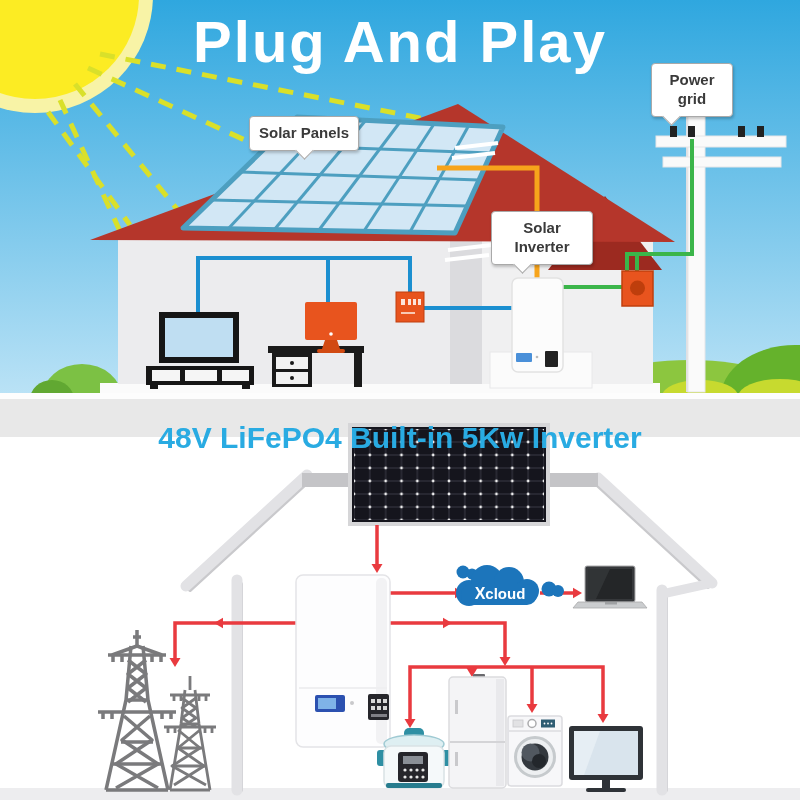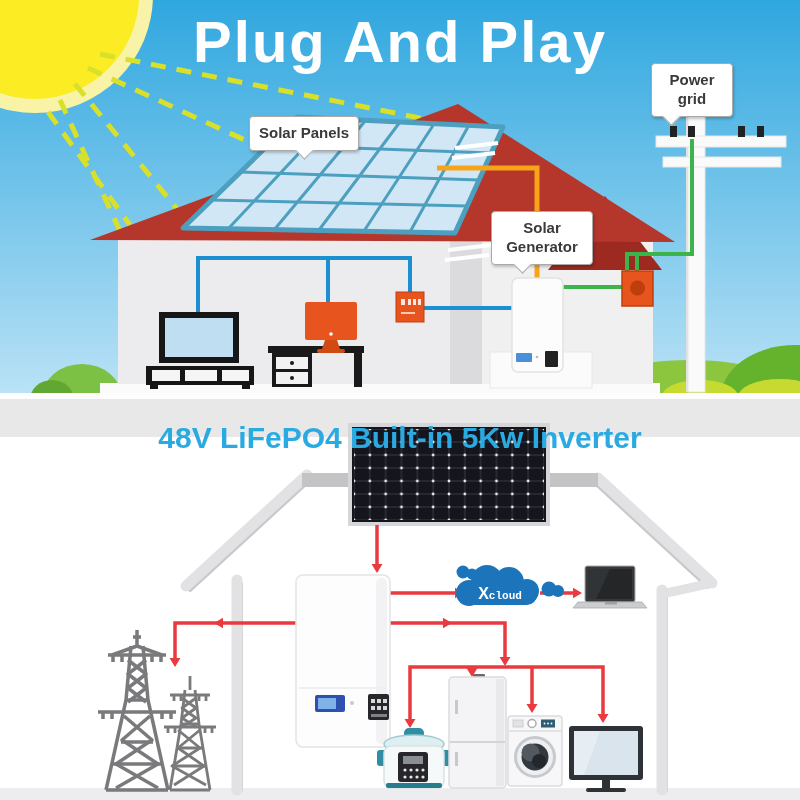--- a/index.html
+++ b/index.html
@@ -36,21 +36,21 @@
   .bubble-panels{left:249px;top:116px;white-space:nowrap;}
   .bubble-panels::after{left:50%;margin-left:-6px;}
   .bubble-generator{left:491px;top:211px;width:82px;}
   .bubble-generator::after{left:24px;}
   .bubble-grid{left:651px;top:63px;width:62px;}
   .bubble-grid::after{left:13px;}
 
   .cloud-label{position:absolute;left:458px;top:583px;width:84px;height:22px;line-height:22px;
     text-align:center;color:#fff;}
   .cloud-label .cloud-x{font-size:16px;font-weight:bold;}
-  .cloud-label .cloud-rest{font-size:11px;font-weight:bold;font-family:Liberation Mono, monospace;}
+  .cloud-label .cloud-rest{font-size:15px;font-weight:bold;}
 </style>
 </head>
 <body>
 
 <div class="stage">
 
 <svg width="800" height="800" viewBox="0 0 800 800">
   <defs>
     <linearGradient id="skyg" x1="0" y1="0" x2="0" y2="1">
       <stop offset="0" class="sky-top-stop"></stop>
@@ -358,21 +358,21 @@
     </g>
   </g>
 </svg>
 
 <div class="main-title">Plug And Play</div>
 
 <div class="bubble bubble-panels">
   <span>Solar Panels</span>
 </div>
 <div class="bubble bubble-generator">
-  <span>Solar Generator</span>
+  <span>Solar Inverter</span>
 </div>
 <div class="bubble bubble-grid">
   <span>Power grid</span>
 </div>
 
 <div class="subtitle">48V LiFePO4 Built-in 5Kw Inverter</div>
 
 <div class="cloud-label"><span class="cloud-x">X</span><span class="cloud-rest">cloud</span></div>
 
 </div>

